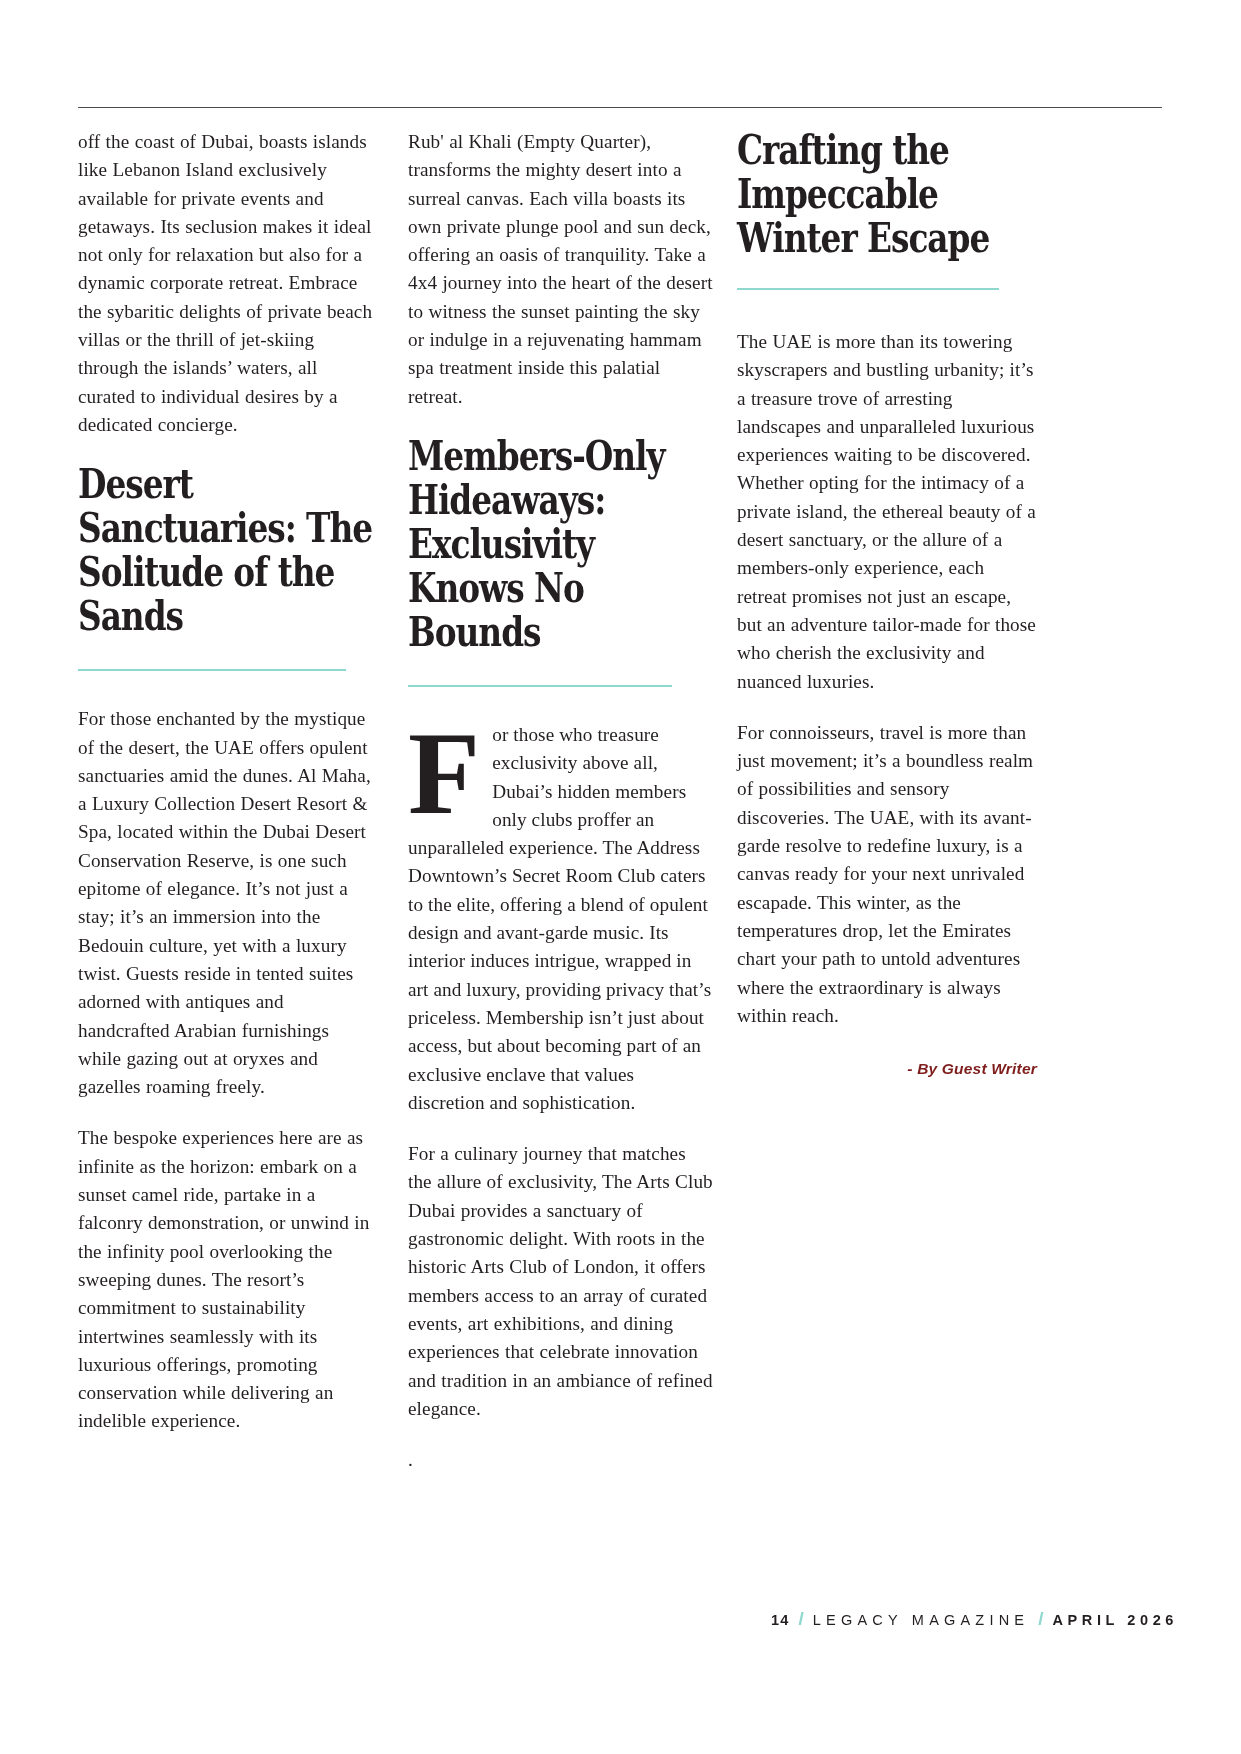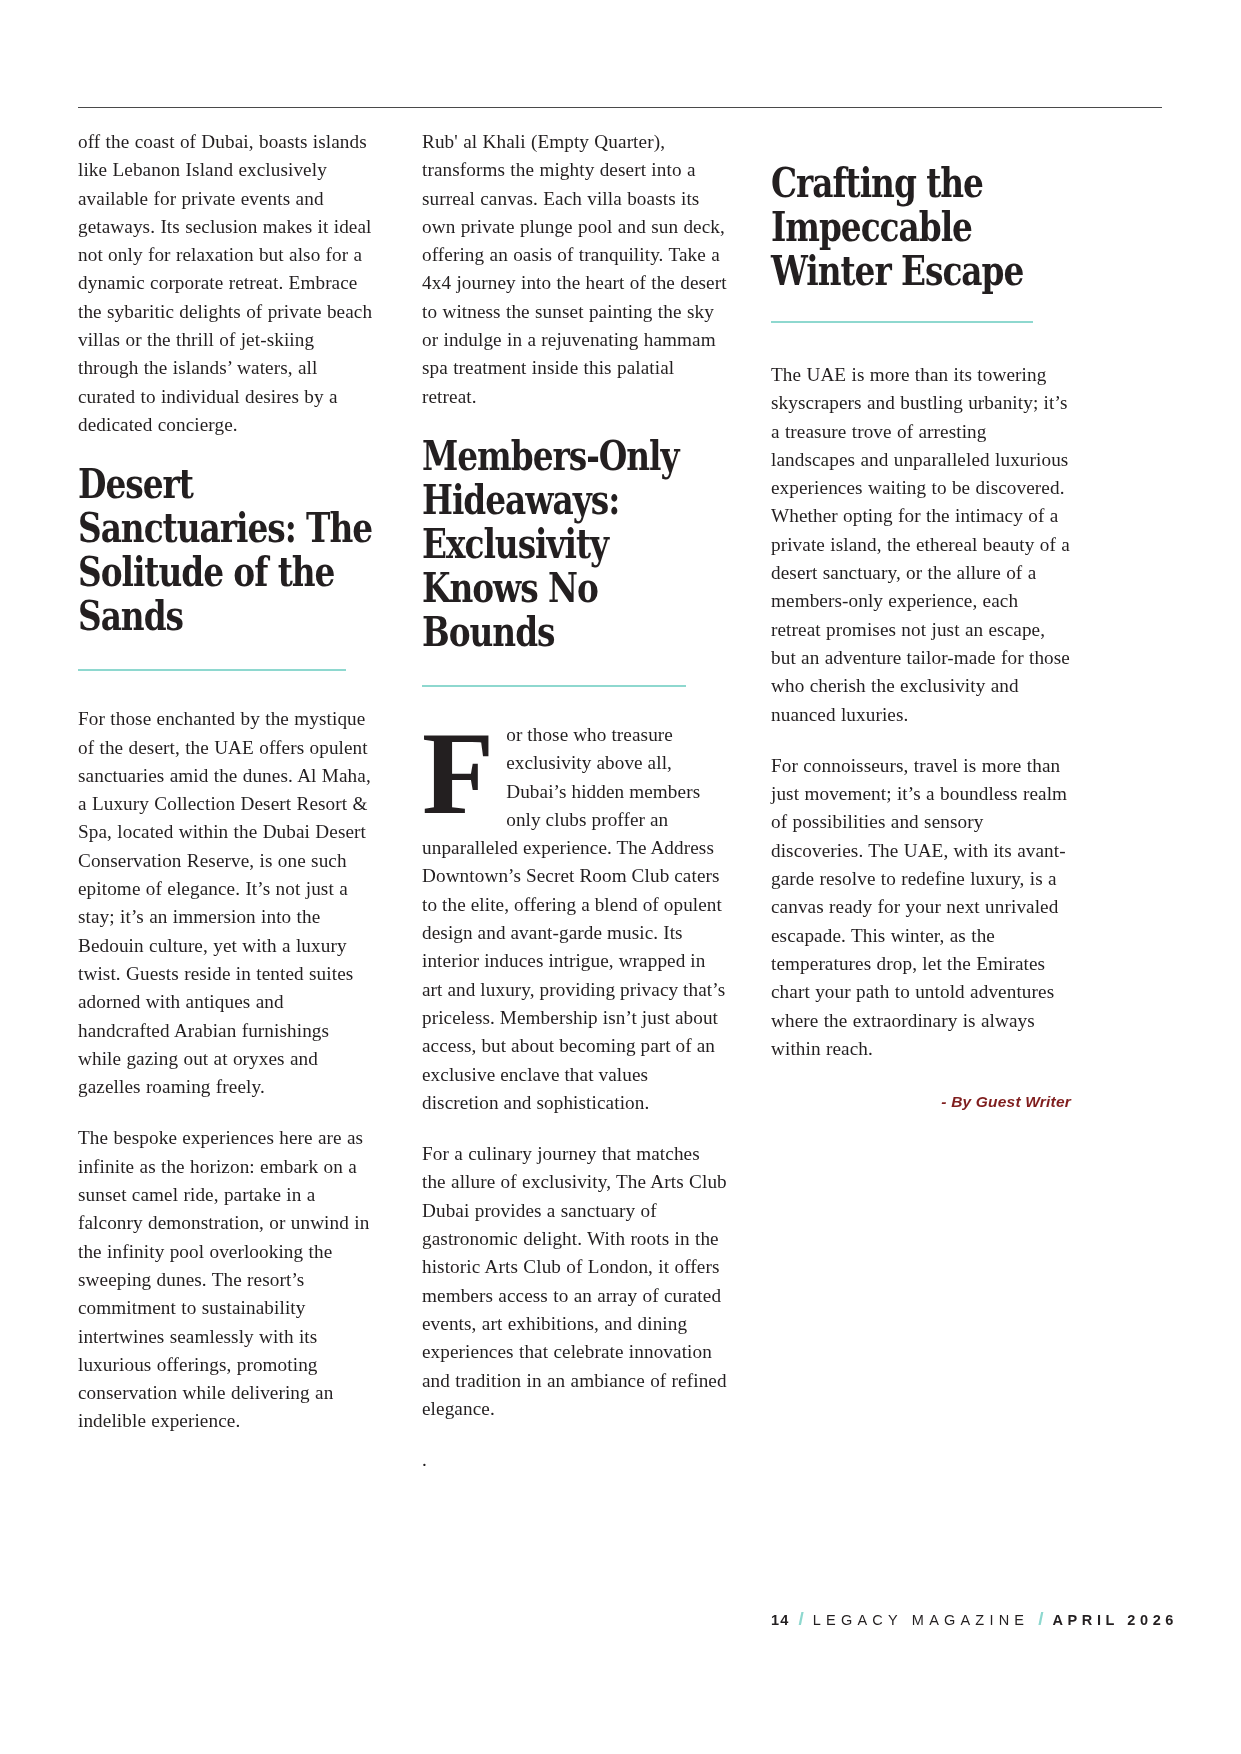--- a/index.html
+++ b/index.html
@@ -34,29 +34,29 @@
     border-top: 1.6px solid #4a4a4a;
   }
 
   
   .columns {
     position: absolute;
     top: 128px;
     left: 0;
     width: 1084px;
     display: flex;
-    gap: 18px;
+    gap: 4px;
   }
   .col {
     width: 297px;
     box-sizing: border-box;
   }
   .col-1 { margin-right: 29px; }
-  .col-2 { width: 305px; margin-right: 26px; }
-  .col-3 { width: 300px; margin-top: 33px; }
+  .col-2 { width: 305px; margin-right: 20px; }
+  .col-3 { width: 300px; }
 
   
   p.body {
     margin: 0 0 23px 0;
     font-size: 19.2px;
     line-height: 28.3px;
     text-align: left;
     color: #231f20;
     letter-spacing: 0.1px;
     word-spacing: 0.4px;

